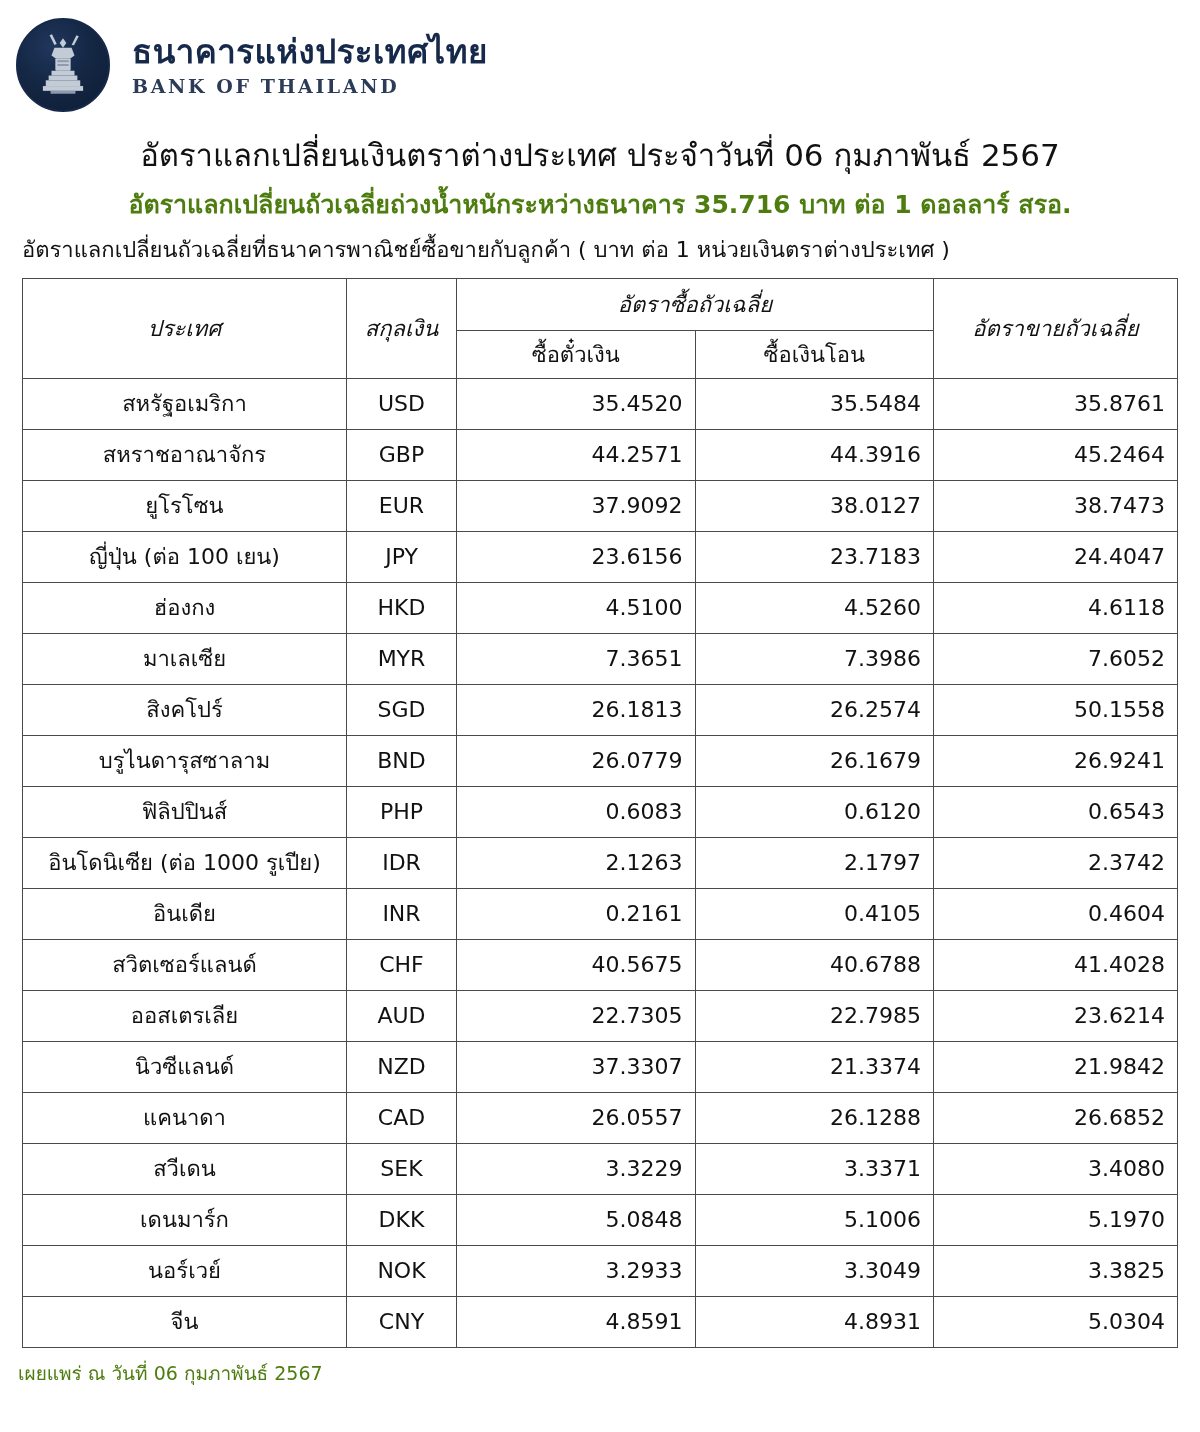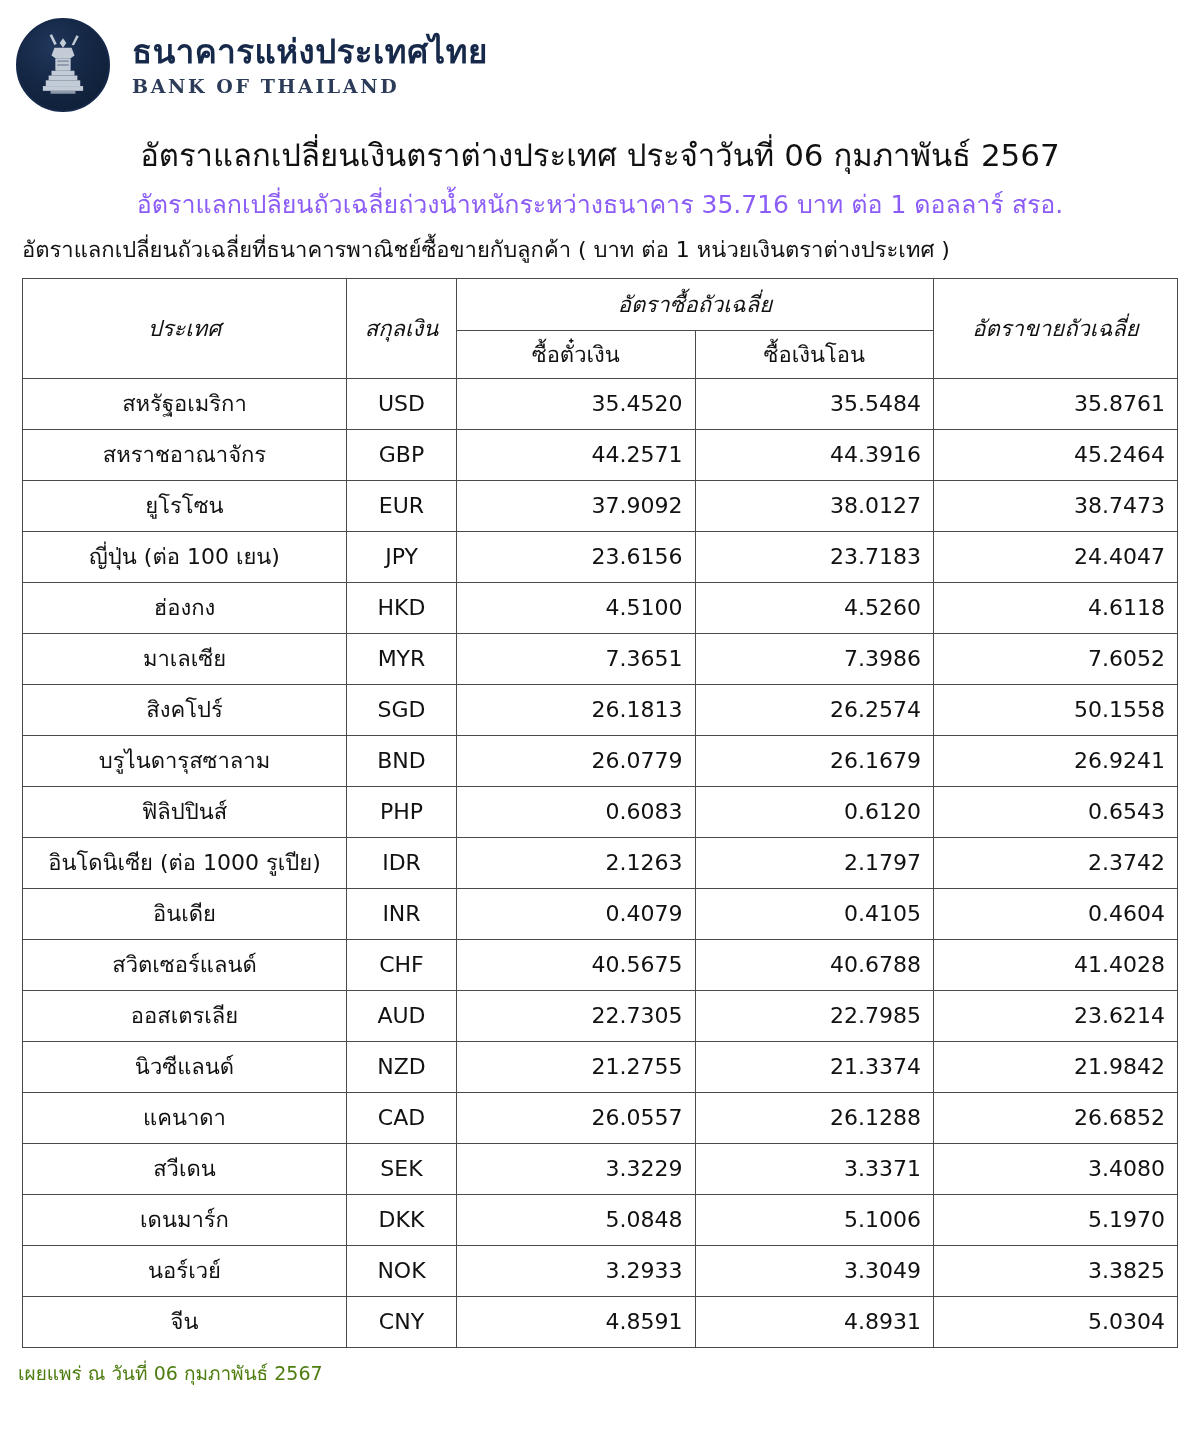--- a/index.html
+++ b/index.html
@@ -67,24 +67,24 @@
   }
   .title-main {
     font-size: 31px;
     font-weight: 400;
     margin: 28px 0 0 0;
     line-height: 1.25;
     color: #111;
   }
   .title-sub {
     font-size: 25px;
-    font-weight: 400;
+    font-weight: 700;
     margin: 14px 0 0 0;
     line-height: 1.25;
-    color: #8b5cf6;
+    color: #4d7c0f;
   }
   .title-note {
     font-size: 22px;
     font-weight: 400;
     margin: 16px 0 0 0;
     line-height: 1.25;
     color: #111;
     text-align: left;
     padding-left: 2px;
   }
@@ -255,42 +255,42 @@
         <tr>
           <td class="c-country">อินโดนิเซีย (ต่อ 1000 รูเปีย)</td>
           <td class="c-currency">IDR</td>
           <td class="c-num">2.1263</td>
           <td class="c-num">2.1797</td>
           <td class="c-num">2.3742</td>
         </tr>
         <tr>
           <td class="c-country">อินเดีย</td>
           <td class="c-currency">INR</td>
-          <td class="c-num">0.4079</td>
+          <td class="c-num">0.2161</td>
           <td class="c-num">0.4105</td>
           <td class="c-num">0.4604</td>
         </tr>
         <tr>
           <td class="c-country">สวิตเซอร์แลนด์</td>
           <td class="c-currency">CHF</td>
           <td class="c-num">40.5675</td>
           <td class="c-num">40.6788</td>
           <td class="c-num">41.4028</td>
         </tr>
         <tr>
           <td class="c-country">ออสเตรเลีย</td>
           <td class="c-currency">AUD</td>
           <td class="c-num">22.7305</td>
           <td class="c-num">22.7985</td>
           <td class="c-num">23.6214</td>
         </tr>
         <tr>
           <td class="c-country">นิวซีแลนด์</td>
           <td class="c-currency">NZD</td>
-          <td class="c-num">21.2755</td>
+          <td class="c-num">37.3307</td>
           <td class="c-num">21.3374</td>
           <td class="c-num">21.9842</td>
         </tr>
         <tr>
           <td class="c-country">แคนาดา</td>
           <td class="c-currency">CAD</td>
           <td class="c-num">26.0557</td>
           <td class="c-num">26.1288</td>
           <td class="c-num">26.6852</td>
         </tr>

